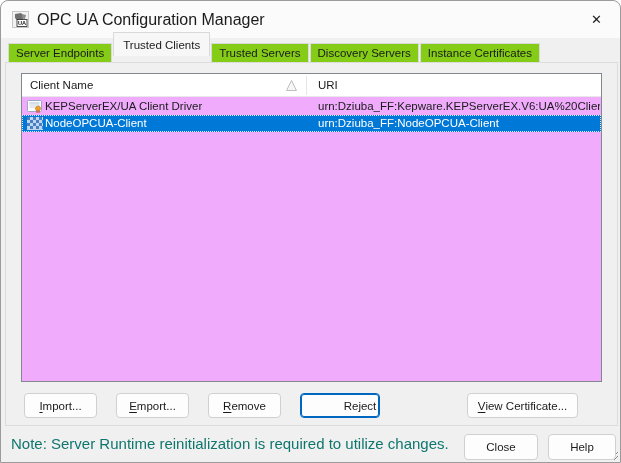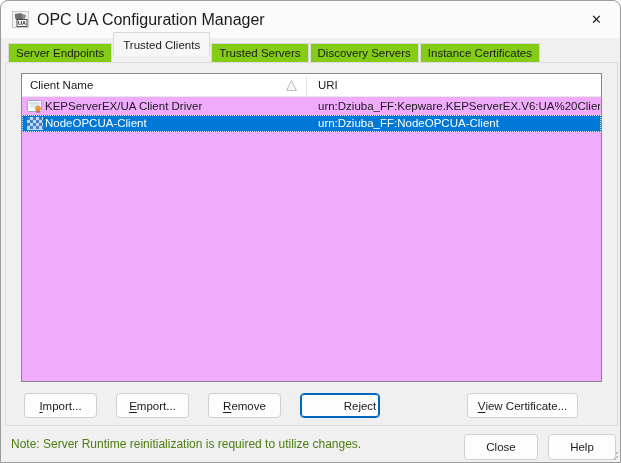--- a/index.html
+++ b/index.html
@@ -59,21 +59,21 @@
     white-space:nowrap; cursor:default; z-index:2;
   }
   .btn .u { text-decoration:underline; text-underline-offset:2px; }
   #btn-import   { left:23px;  top:392px; width:73px; }
   #btn-export   { left:115px; top:392px; width:73px; }
   #btn-remove   { left:207px; top:392px; width:73px; }
   #btn-reject   { left:299px; top:392px; width:80px; border:1px solid #0067c0; box-shadow:inset 0 0 0 1px #0067c0;padding-left:40px; }
   #btn-viewcert { left:466px; top:392px; width:111px; }
 
   
-  .footer-note { position:absolute; left:10px; top:425px; height:38px; line-height:36px; font-size:12px; color:#4d7c0f; white-space:nowrap; }
+  .footer-note { position:absolute; left:10px; top:425px; height:38px; line-height:36px; font-size:15px; color:#0f766e; white-space:nowrap; }
   #btn-close { left:463px; top:433px; width:74px; height:26px; }
   #btn-help  { left:547px; top:433px; width:68px; height:26px; }
   .resize-grip { position:absolute; right:2px; bottom:2px; width:9px; height:9px; }
 </style>
 </head>
 <body>
 
 <div class="window">
 
   <div class="title-bar">

